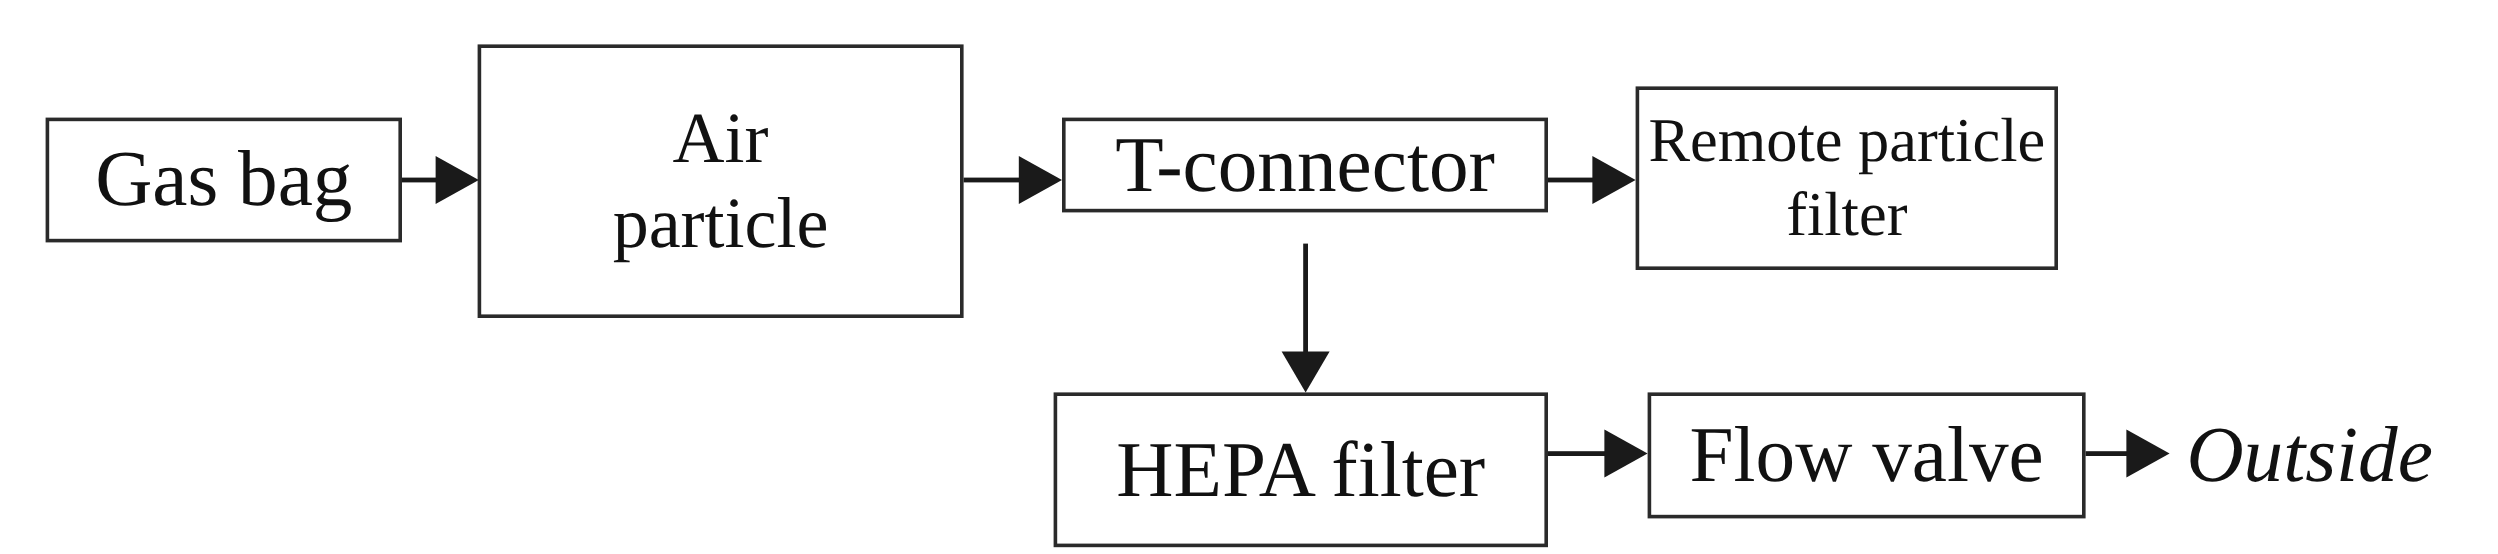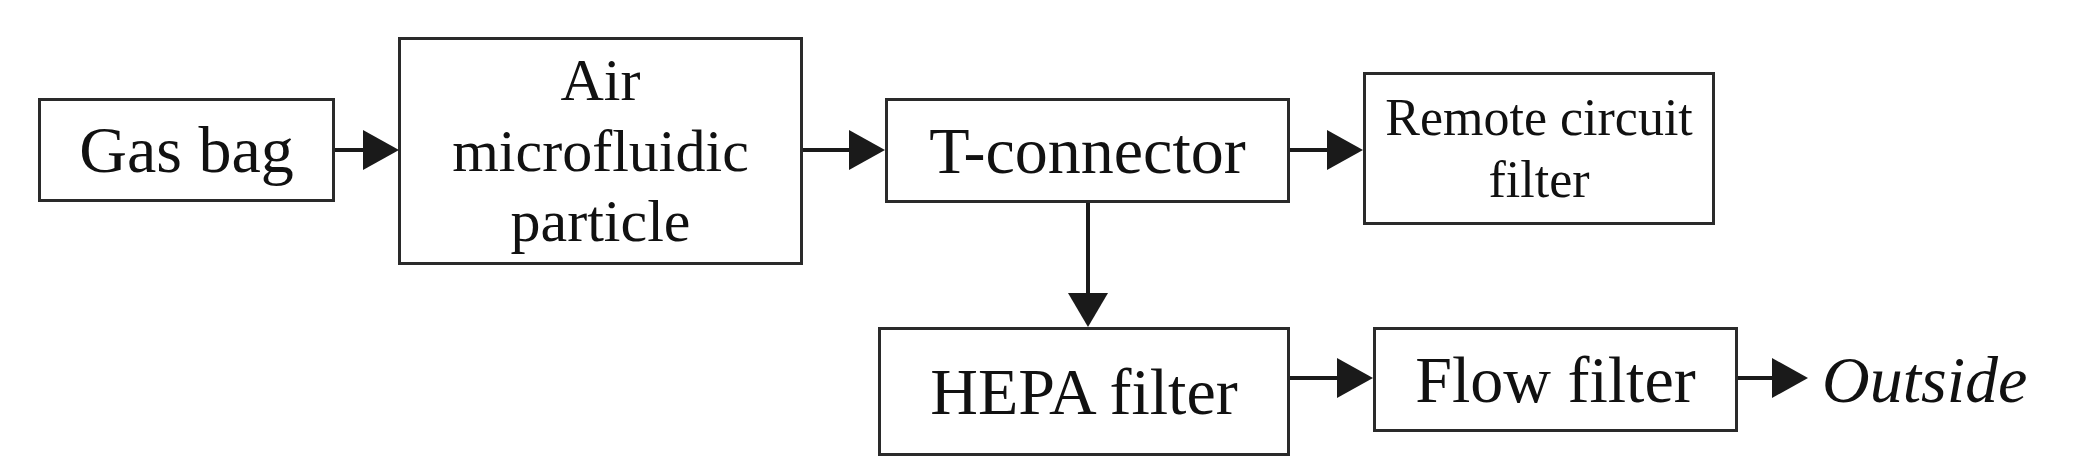--- a/index.html
+++ b/index.html
@@ -28,21 +28,21 @@
     white-space: nowrap;
     line-height: 1.18;
   }
   .fs-main { font-size: 66px; }
   .fs-mid  { font-size: 60px; }
   .fs-sm   { font-size: 52px; }
 
   
   .n-gas-bag        { left: 38px;   top: 98px;  width: 297px; height: 104px; }
   .n-air-circuit    { left: 398px;  top: 37px;  width: 405px; height: 228px; justify-content: center; }
-  .n-t-connector    { left: 885px;  top: 98px;  width: 405px; height: 105px; }
+  .n-t-connector    { left: 885px;  top: 98px;  width: 405px; height: 79px; }
   .n-remote-counter { left: 1363px; top: 72px;  width: 352px; height: 153px; }
   .n-hepa-filter    { left: 878px;  top: 327px; width: 412px; height: 129px; }
   .n-flow-valve     { left: 1373px; top: 327px; width: 365px; height: 105px; }
   .n-outside {
     position: absolute;
     left: 1822px; top: 327px; width: 240px; height: 105px;
     display: flex; align-items: center; justify-content: flex-start; font-style: italic;
   }
 
   
@@ -78,39 +78,38 @@
 <body>
 
 <div class="canvas">
 
   <div class="box n-gas-bag fs-main">
     <span class="line">Gas bag</span>
   </div>
 
   <div class="box n-air-circuit fs-mid">
     <span class="line">Air</span>
-    <span class="line">microfluidic</span>
     <span class="line">particle</span>
   </div>
 
   <div class="box n-t-connector fs-main">
     <span class="line">T-connector</span>
   </div>
 
   <div class="box n-remote-counter fs-sm">
-    <span class="line">Remote circuit</span>
+    <span class="line">Remote particle</span>
     <span class="line">filter</span>
   </div>
 
   <div class="box n-hepa-filter fs-main">
     <span class="line">HEPA filter</span>
   </div>
 
   <div class="box n-flow-valve fs-main">
-    <span class="line">Flow filter</span>
+    <span class="line">Flow valve</span>
   </div>
 
   <div class="n-outside plain-label fs-main">
     <span class="line">Outside</span>
   </div>
 
   <div class="shaft-h a1-shaft"></div>
   <div class="head-r a1-head"></div>
 
   <div class="shaft-h a2-shaft"></div>

